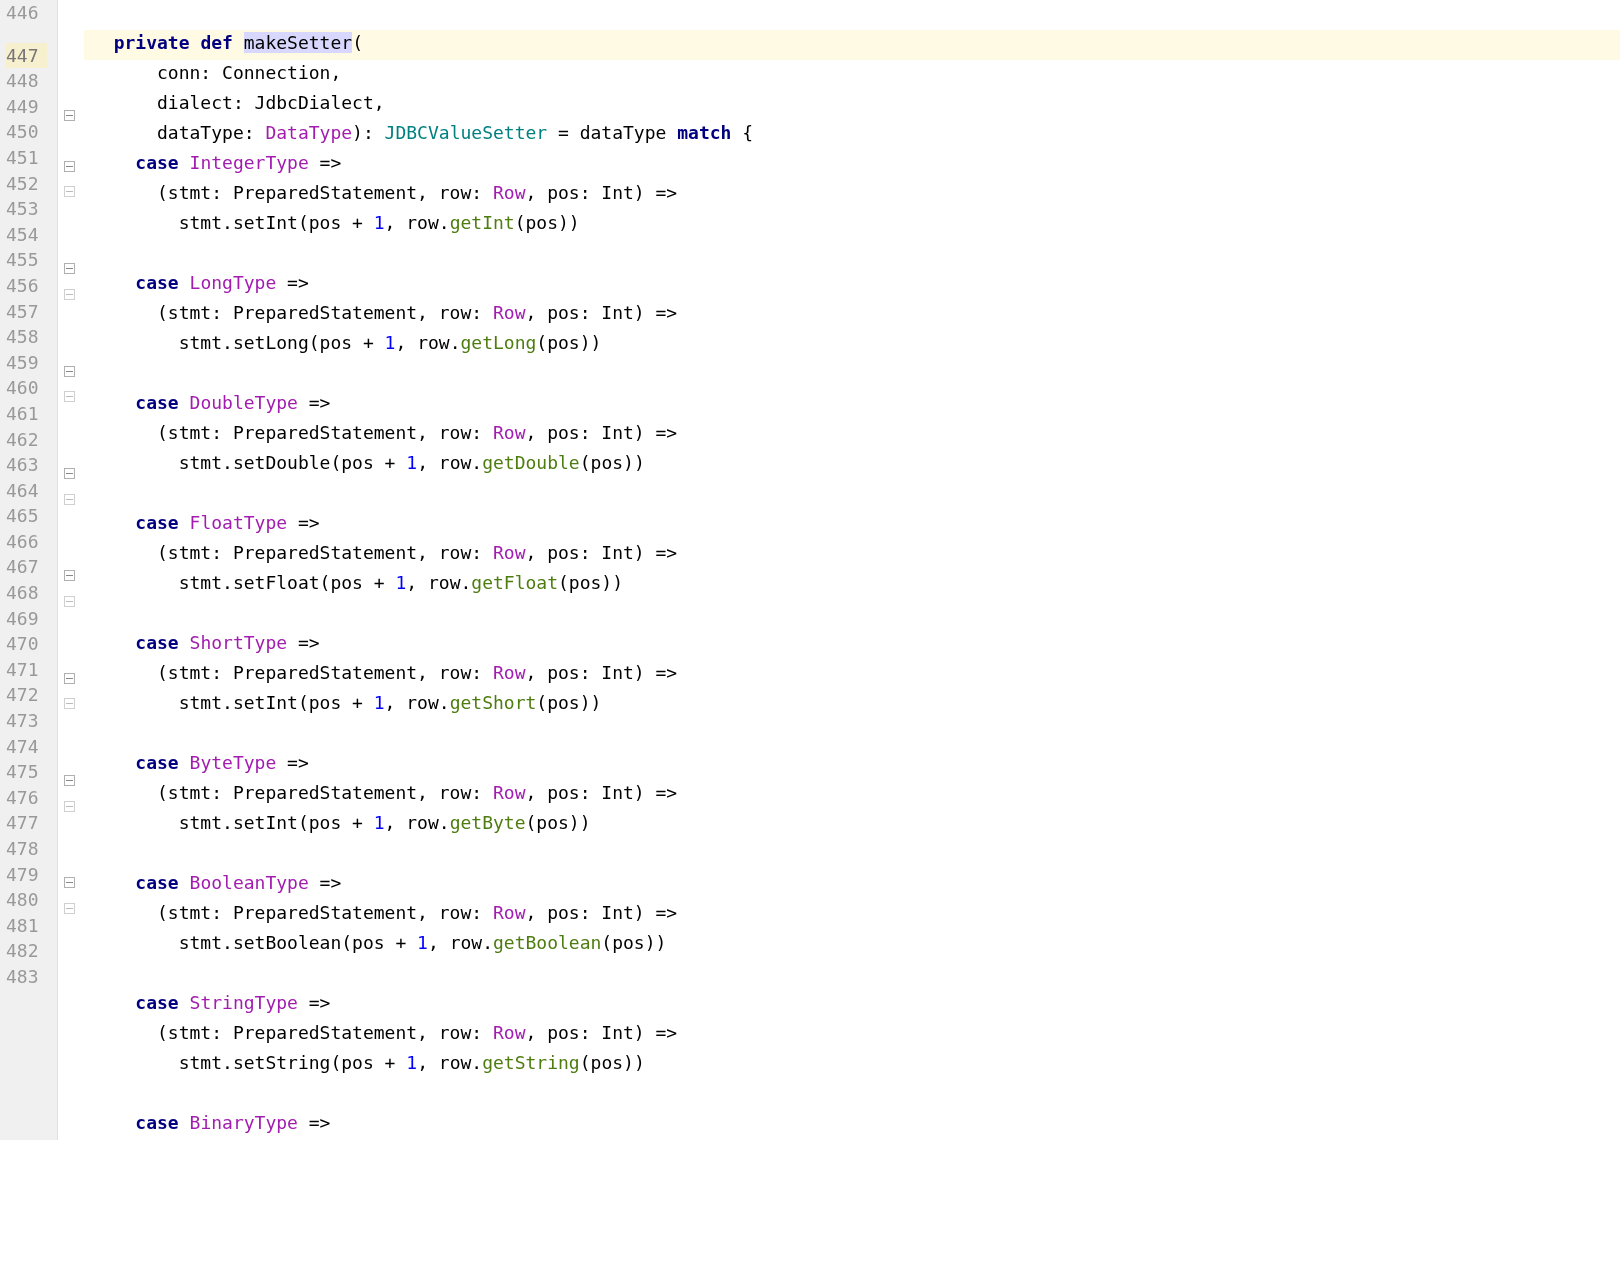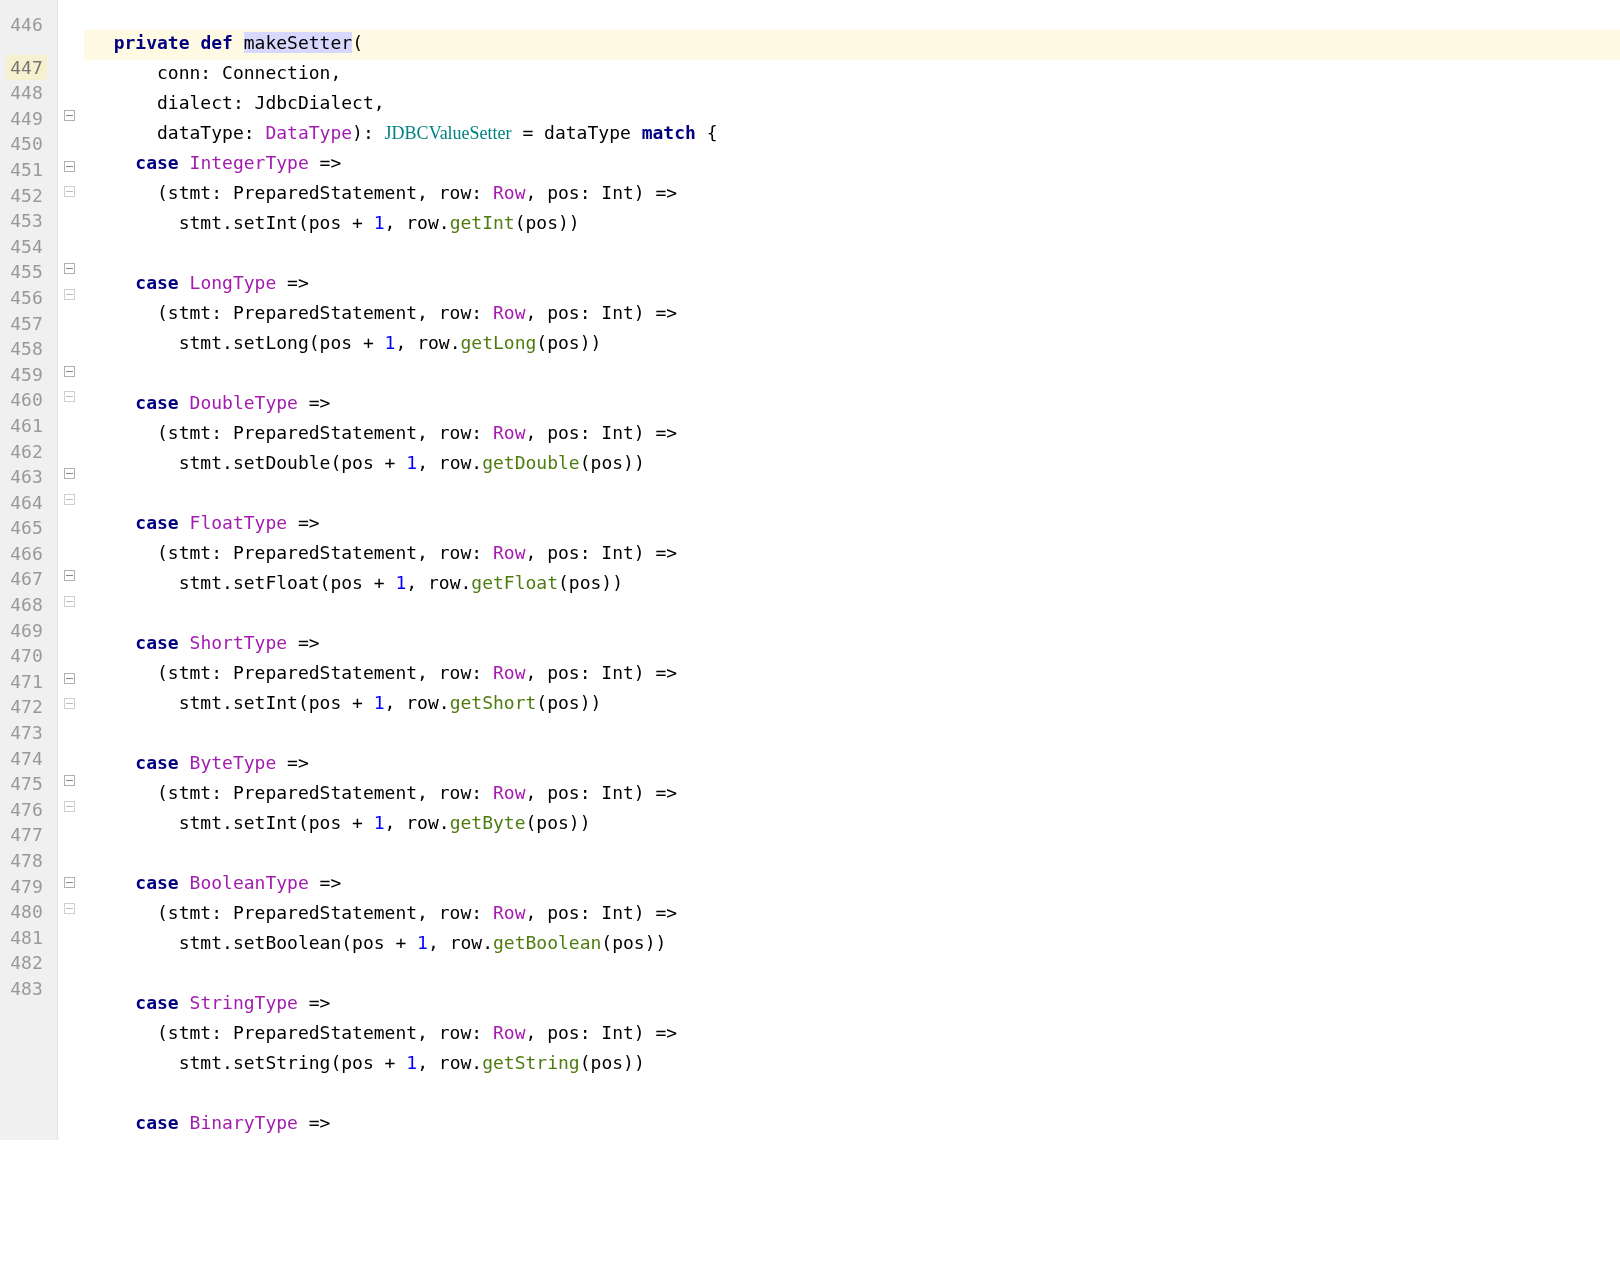--- a/index.html
+++ b/index.html
@@ -8,22 +8,22 @@
     font-size: 18px;
     line-height: 1.42;
     background: #ffffff;
     display: flex;
     overflow: hidden;
     white-space: pre;
   }
   .gutter {
     background: #f0f0f0;
     color: #999999;
-    text-align: center;
-    padding: 12px 10px 0 6px;
+    text-align: left;
+    padding: 0 10px 0 6px;
     user-select: none;
     border-right: 1px solid #e0e0e0;
     min-width: 58px;
   }
   .fold-col {
     width: 22px;
     background: #ffffff;
     position: relative;
   }
   .code {
@@ -31,21 +31,21 @@
     background: #ffffff;
     padding-left: 4px;
   }
   .line { height: 30px; padding-left: 8px; }
   .gline { height: 25.6px; }
   .fline { height: 25.6px; display:flex; align-items:center; justify-content:center; }
   .hl-line { background: #FFFAE3; }
   .hl-gutter { background: #f7f0cf; color:#777;margin-top:17px; }
   .kw { color: #000080; font-weight: bold; }
   .type { color: #a21caf; }
-  .ann { color: #008080; font-family: Liberation Serif, serif; }
+  .ann { color: #008080; }
   .method { color: #4d7c0f; }
   .num { color: #0000FF; }
   .plain { color: #000000; }
   .sel { background: #D8D8FF; }
   .fold-icon {
     width: 11px; height: 11px;
     border: 1px solid #b0b0b0;
     background: #ffffff;
     position: relative;
   }

